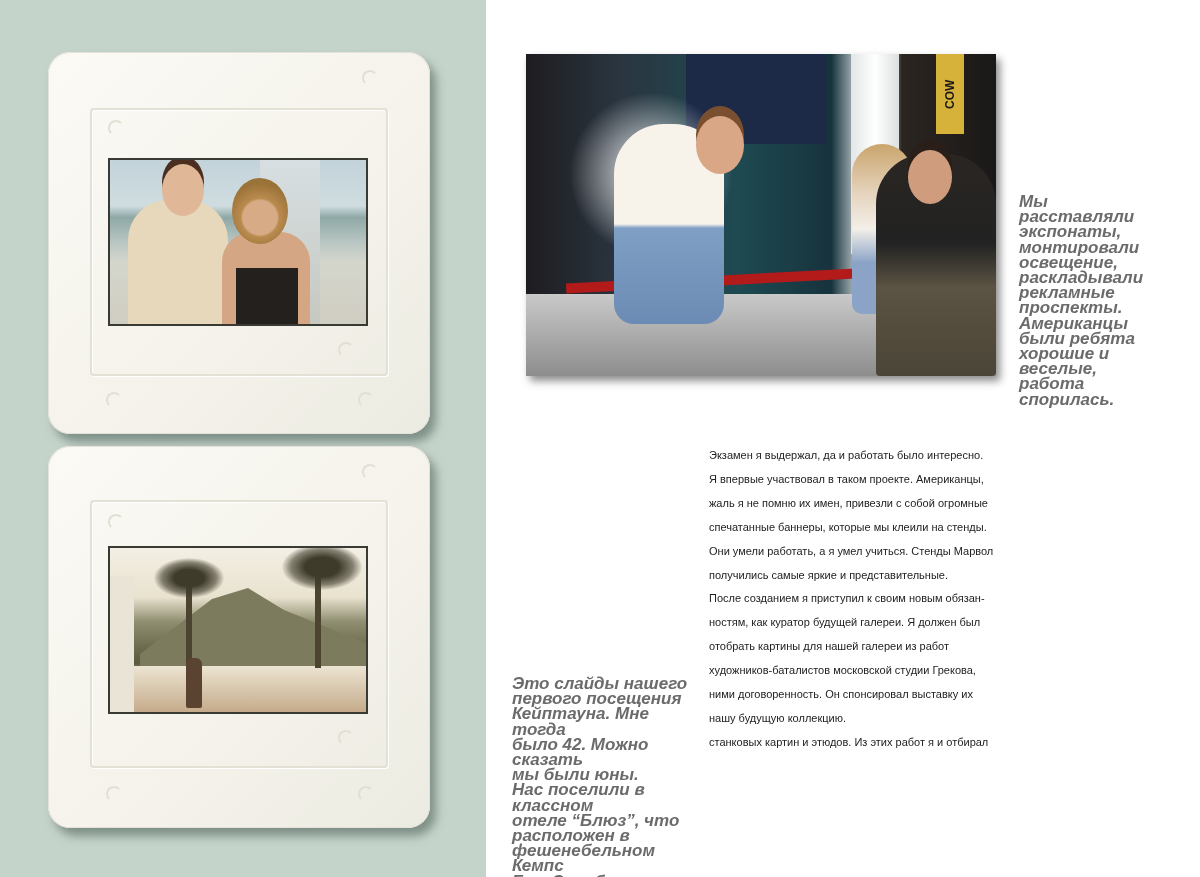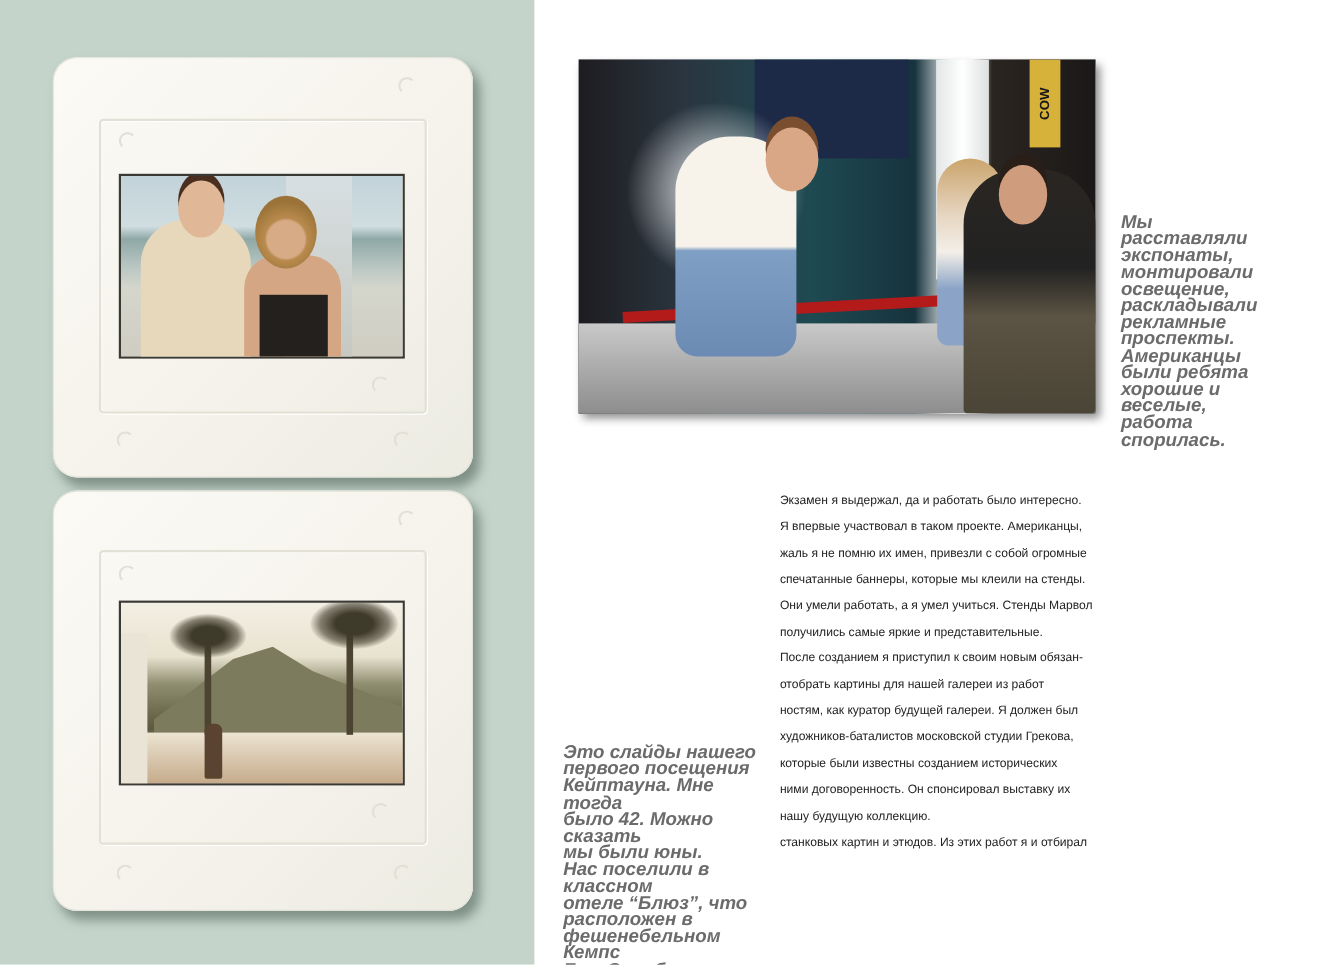--- a/index.html
+++ b/index.html
@@ -180,20 +180,19 @@
 Бэе. Это было сказочно...</div>
 
 <div class="body-text">
   <p>Экзамен я выдержал, да и работать было интересно.</p>
   <p>Я впервые участвовал в таком проекте. Американцы,</p>
   <p>жаль я не помню их имен, привезли с собой огромные</p>
   <p>спечатанные баннеры, которые мы клеили на стенды.</p>
   <p>Они умели работать, а я умел учиться. Стенды Марвол</p>
   <p>получились самые яркие и представительные.</p>
   <p>После созданием я приступил к своим новым обязан-</p>
+  <p>ностям, как куратор будущей галереи. Я должен был</p>
   <p>отобрать картины для нашей галереи из работ</p>
-  <p>ностям, как куратор будущей галереи. Я должен был</p>
   <p>художников-баталистов московской студии Грекова,</p>
-  <p>которые были известны созданием исторических</p>
   <p>ними договоренность. Он спонсировал выставку их</p>
   <p>нашу будущую коллекцию.</p>
   <p>станковых картин и этюдов. Из этих работ я и отбирал</p>
 </div>
 
 </body></html>

